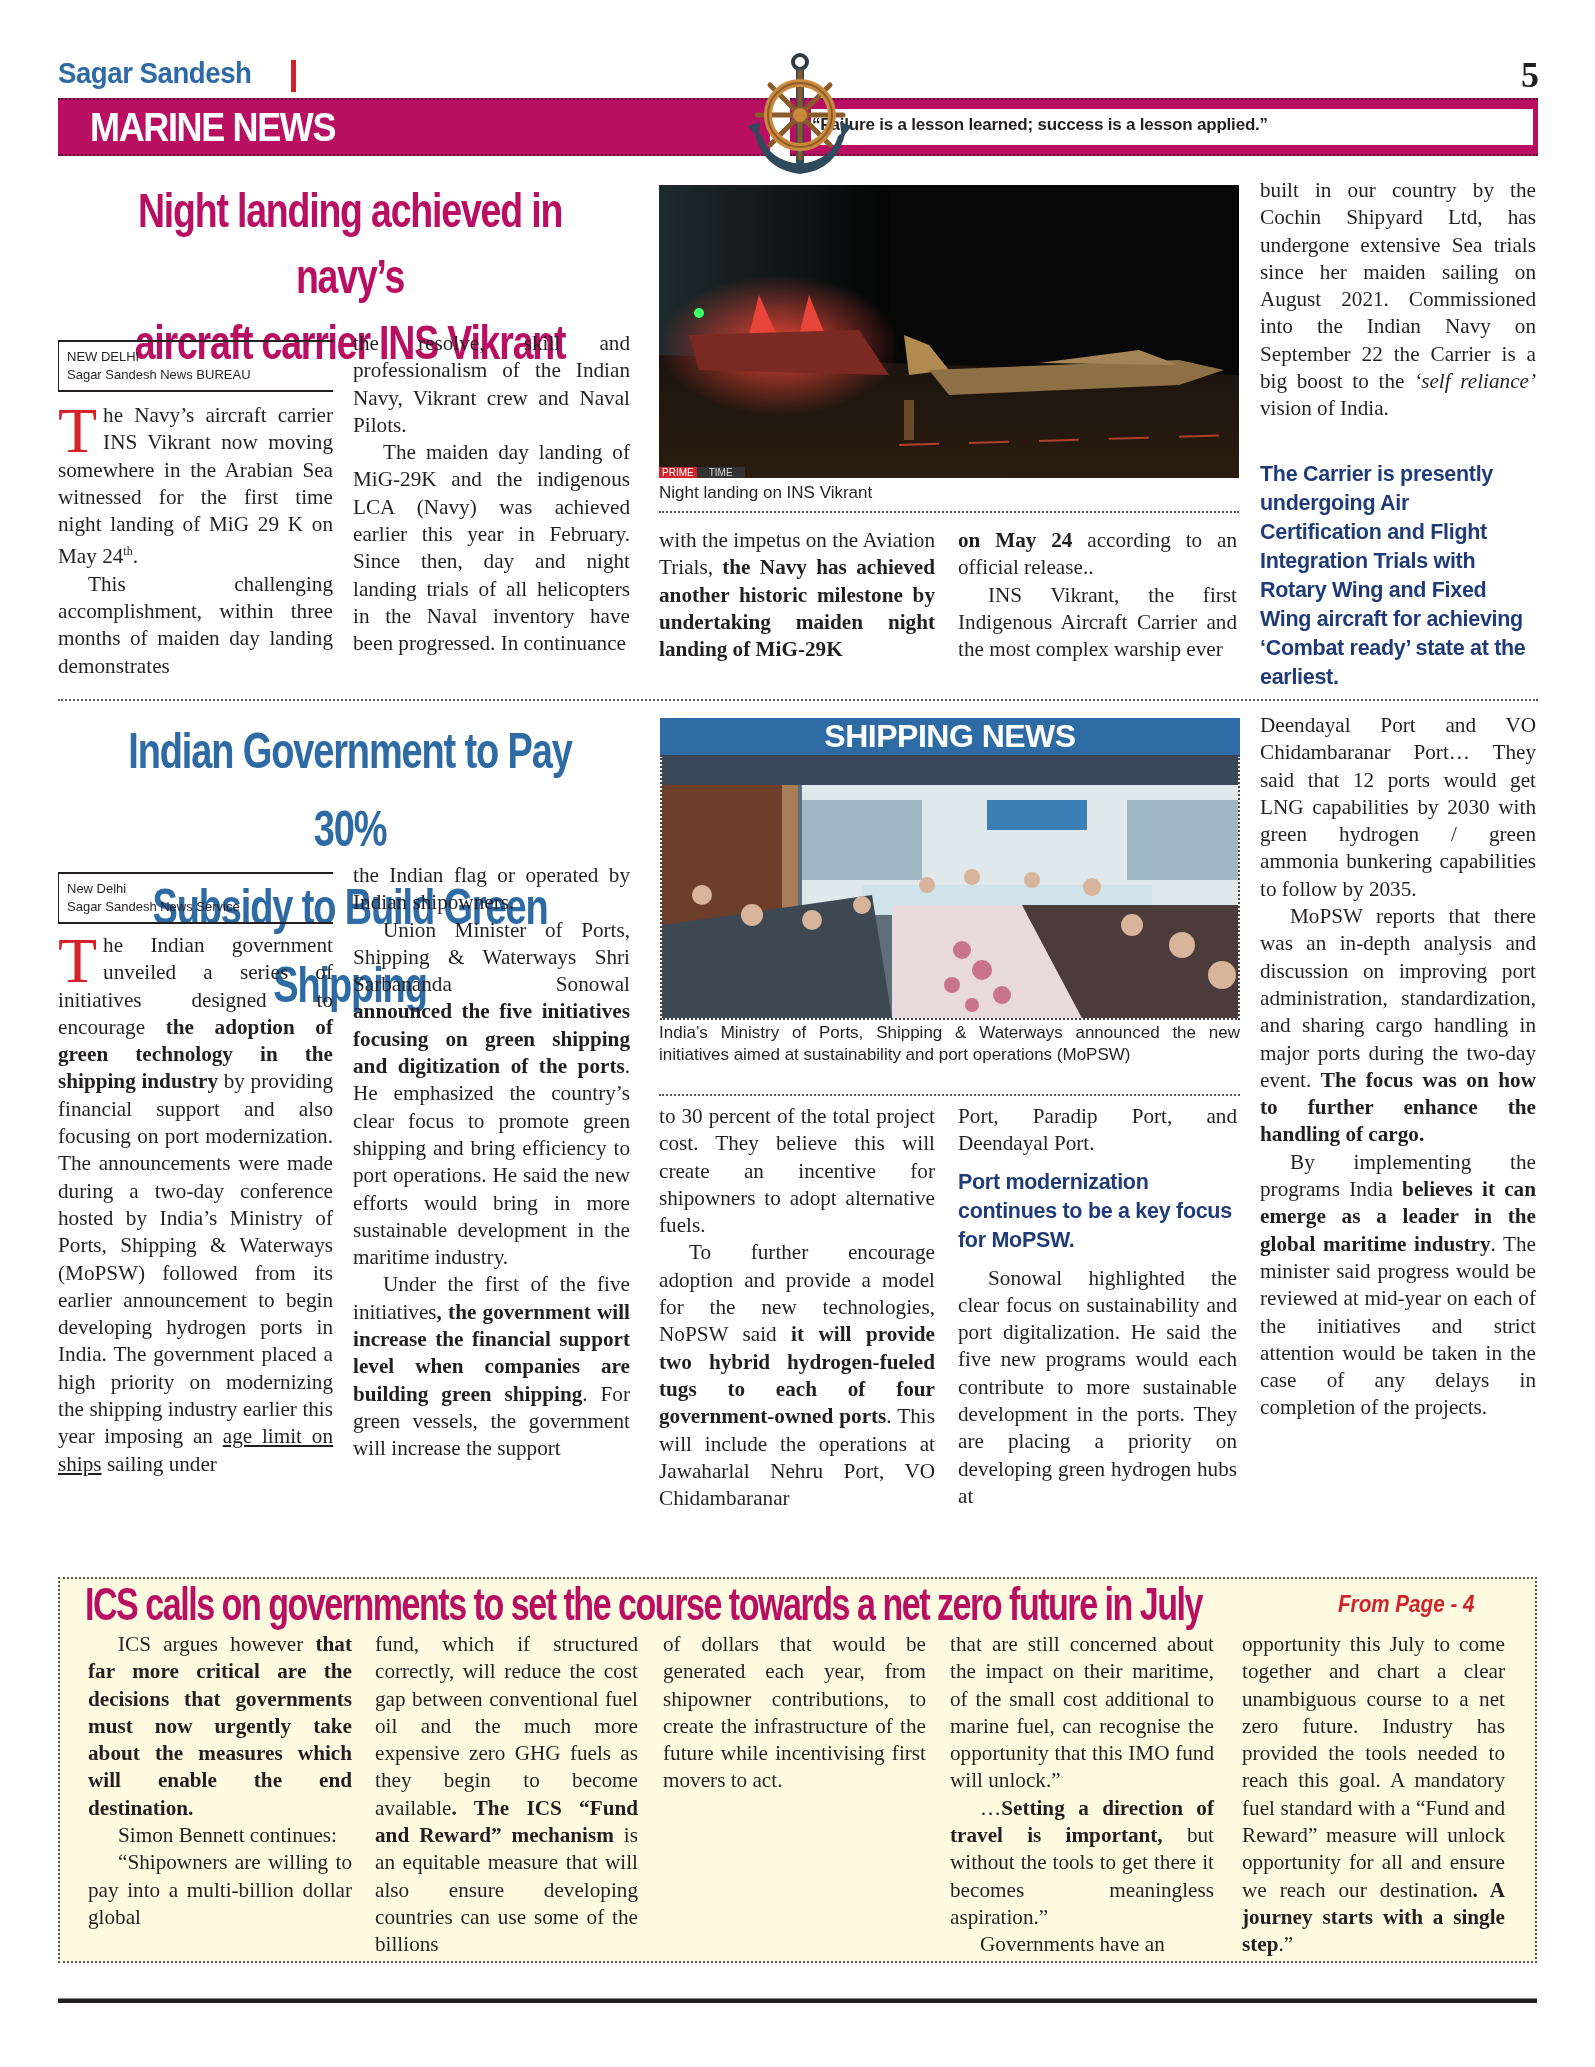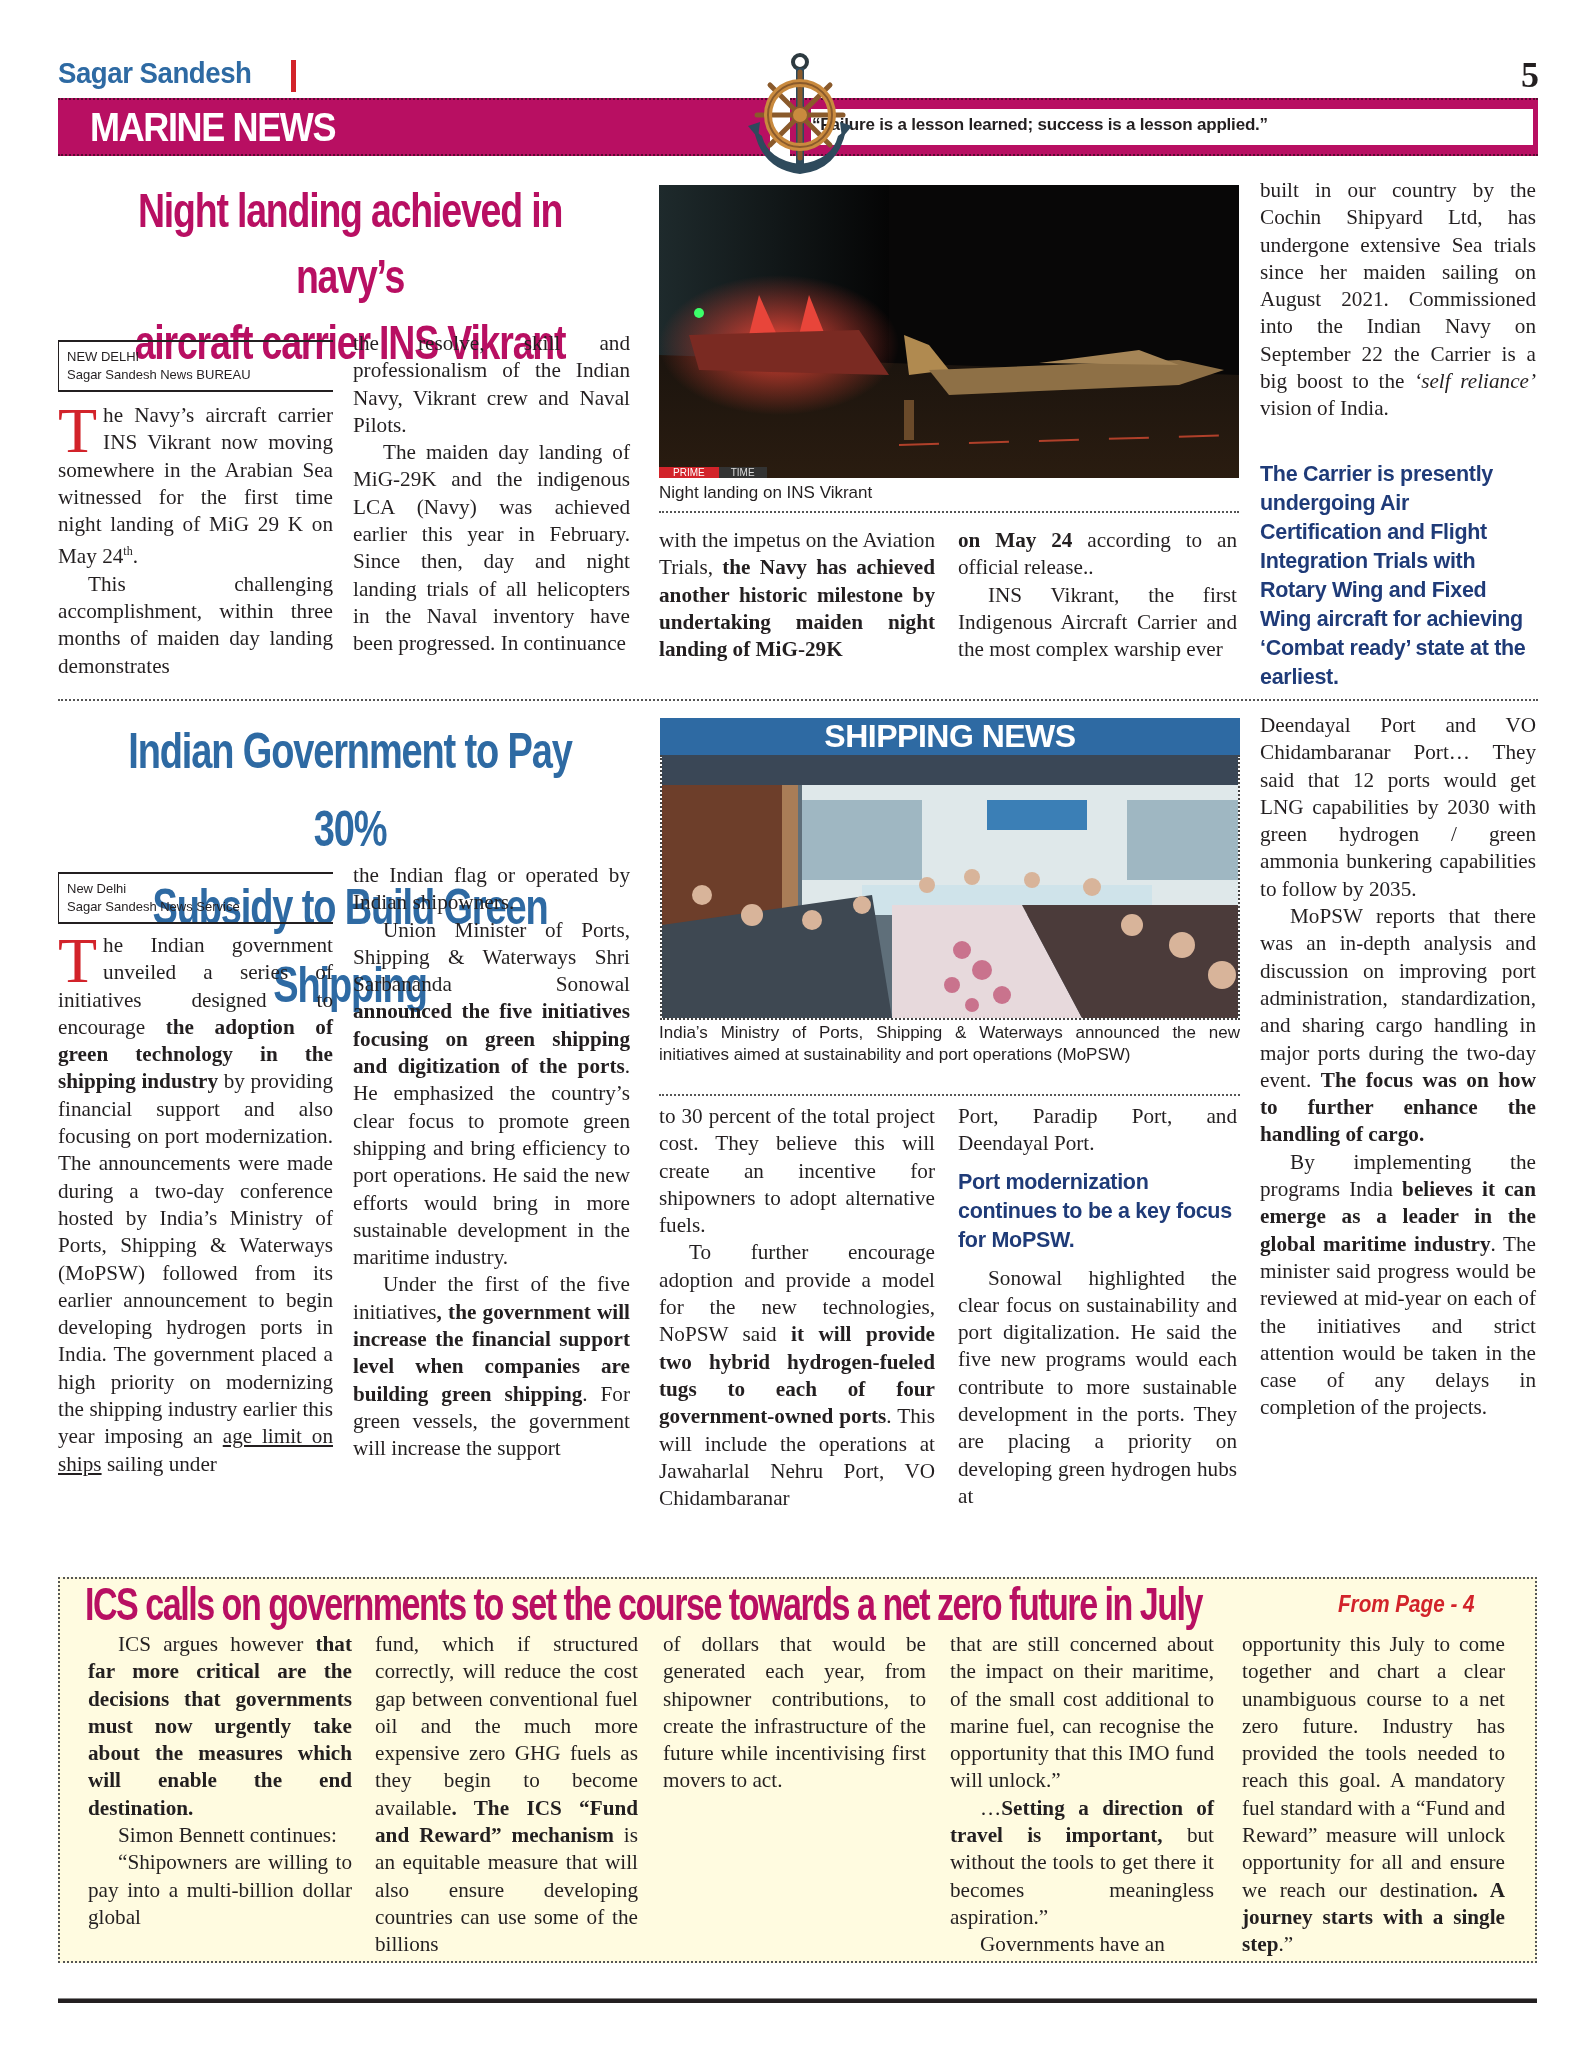--- a/index.html
+++ b/index.html
@@ -37,21 +37,21 @@
   .col p { text-indent: 30px; }
   .col p.noindent { text-indent: 0; }
   .dropcap { float: left; color: #d2232a; font-size: 64px; line-height: 50px; margin: 4px 6px 0 0; font-family: "Liberation Serif", serif; }
   b { font-weight: bold; }
   u { text-decoration: underline; }
   i { font-style: italic; }
 
   
   #photo1 { left: 659px; top: 185px; width: 580px; height: 293px; background: #0c0b0a; overflow: hidden; }
   #photo1-credit { left: 659px; top: 462px; }
-  .credit-box { background: #d2232a; color: #fff; font-family: "Liberation Sans", sans-serif; font-size: 10px; padding: 0 14px; text-align: center; }
+  .credit-box { background: #d2232a; color: #fff; font-family: "Liberation Sans", sans-serif; font-size: 10px; padding: 0 3px; text-align: center; }
   .credit-box2 { color: #ddd; font-family: "Liberation Sans", sans-serif; font-size: 10px; padding: 0 12px; background: #333; }
   #caption1 { left: 659px; top: 483px; font-family: "Liberation Sans", sans-serif; font-size: 17px; color: #231f20; }
   .dotline { border-top: 2px dotted #555; height: 0; }
 
   
   #shipping-header { left: 660px; top: 718px; width: 580px; height: 37px; background: #2e6aa3; color: #fff; font-family: "Liberation Sans", sans-serif; font-weight: bold; font-size: 32px; text-align: center; line-height: 37px; letter-spacing: -0.5px; }
   #photo2 { left: 660px; top: 755px; width: 580px; height: 265px; overflow: hidden; border-left: 2px dotted #444; border-right: 2px dotted #444; border-bottom: 2px dotted #444; }
   #caption2 { left: 659px; top: 1022px; width: 581px; font-family: "Liberation Sans", sans-serif; font-size: 17px; line-height: 22px; color: #231f20; text-align: justify; }
 
   .pullquote { font-family: "Liberation Sans", sans-serif; font-weight: bold; color: #1f3b78; font-size: 21.5px; line-height: 29px; letter-spacing: -0.3px; }

